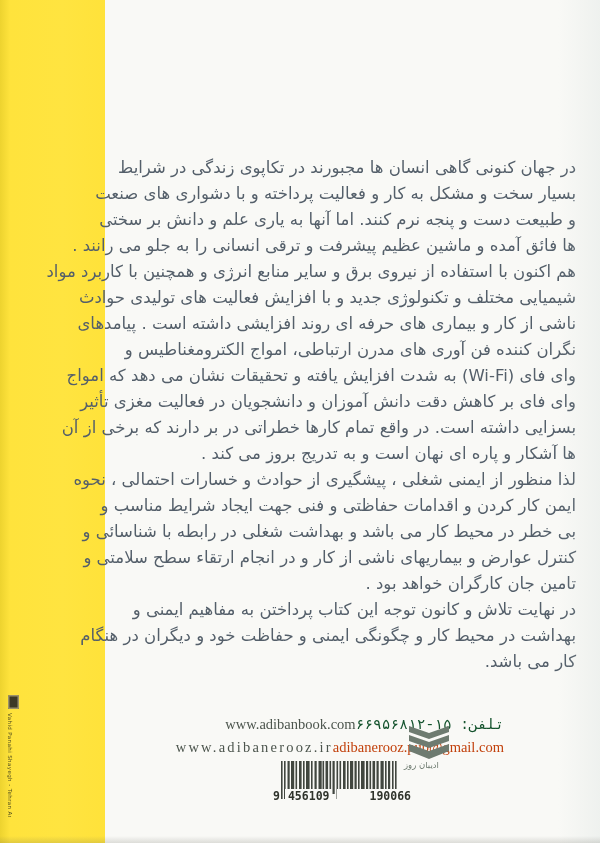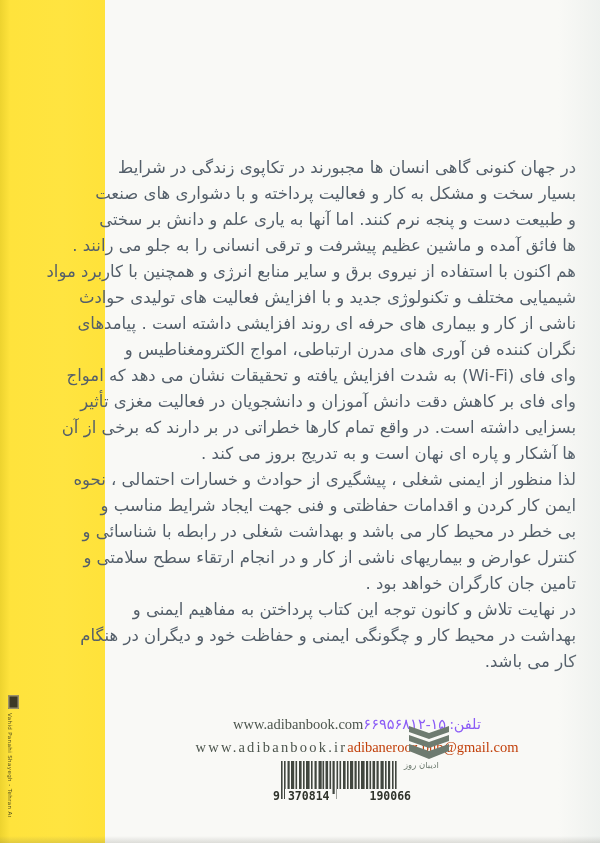--- a/index.html
+++ b/index.html
@@ -20,23 +20,23 @@
       writing-mode:vertical-rl;text-orientation:sideways;
       font-size:5.5px;letter-spacing:0.4px;color:#55511f;white-space:nowrap;overflow:hidden;}
   
   .body-text{position:absolute;left:150px;top:155px;width:426px;
       direction:rtl;color:#545f6a;font-size:16.5px;line-height:26px;}
   .bline{text-align:justify;text-align-last:justify;white-space:nowrap;}
   .bline.pend{text-align-last:right;}
   
   .contact{position:absolute;left:210px;top:716px;width:294px;
       font-family:"Liberation Serif",serif;color:#4c554d;font-size:14.5px;}
-  .contact-row{display:flex;justify-content:center;align-items:baseline;height:23px;}
+  .contact-row{display:flex;justify-content:flex-end;align-items:baseline;height:23px;}
   .site-ir{letter-spacing:2.2px;}
-  .phone{font-family:Liberation Serif, serif;direction:rtl;font-size:14.5px;color:#8b5cf6;}
+  .phone{font-family:Liberation Mono, monospace;direction:rtl;font-size:14.5px;color:#14532d;}
   .email{color:#c2410c;}
   
   .barcode{position:absolute;left:281px;top:761px;width:118px;height:52px;}
   .bc-svg{position:absolute;left:0;top:0;}
   .bc-digits{position:absolute;left:-8px;top:28px;display:flex;align-items:baseline;
       font-family:"DejaVu Sans Mono",monospace;font-weight:600;font-size:11.5px;color:#2f332b;}
   .bc-digits .lead{margin-right:5px;}
   .bc-digits .grp{background:#f9f9f6;padding:0 3px;}
   .bc-digits .grp.right{margin-left:5px;padding-left:32px;}
   
@@ -76,21 +76,21 @@
       <div class="bline">بهداشت در محیط کار و چگونگی ایمنی و حفاظت خود و دیگران در هنگام</div>
       <div class="bline pend">کار می باشد.</div>
     </div>
 
   <div class="contact">
     <div class="contact-row">
       <span class="site-com">www.adibanbook.com</span>
       <span class="phone">تلفن: ۱۵-۶۶۹۵۶۸۱۲</span>
     </div>
     <div class="contact-row">
-      <span class="site-ir">www.adibanbook.ir</span>
+      <span class="site-ir">www.adibanerooz.ir</span>
       <span class="email">adibanerooz.pub@gmail.com</span>
     </div>
   </div>
 
   <div class="barcode">
     <svg class="bc-svg" id="barcode-svg" width="118" height="40" viewBox="0 0 118 40">
         <rect x="0" y="0" width="1.6" height="38" fill="#41463f"></rect>
         <rect x="3" y="0" width="1.6" height="38" fill="#41463f"></rect>
         <rect x="6.5" y="0" width="2.2" height="33" fill="#41463f"></rect>
         <rect x="10" y="0" width="3.2" height="33" fill="#41463f"></rect>
@@ -118,21 +118,21 @@
         <rect x="91.5" y="0" width="2.6" height="33" fill="#41463f"></rect>
         <rect x="95.5" y="0" width="2.2" height="33" fill="#41463f"></rect>
         <rect x="99.5" y="0" width="3.2" height="33" fill="#41463f"></rect>
         <rect x="104" y="0" width="1.6" height="33" fill="#41463f"></rect>
         <rect x="107" y="0" width="2.2" height="33" fill="#41463f"></rect>
         <rect x="111" y="0" width="1.6" height="38" fill="#41463f"></rect>
         <rect x="114" y="0" width="1.6" height="38" fill="#41463f"></rect>
       </svg>
     <div class="bc-digits">
       <span class="lead">9</span>
-      <span class="grp">370814</span>
+      <span class="grp">456109</span>
       <span class="grp right">190066</span>
     </div>
   </div>
 
   <div class="publisher">
     <svg width="44" height="42" viewBox="0 0 44 42">
       <g fill="#6e7b70">
         <polygon points="2,9 22,16 42,9 42,15 22,22 2,15"></polygon>
         <polygon points="2,18 22,25 42,18 42,24 22,31 2,24"></polygon>
         <polygon points="2,27 22,34 42,27 42,34 22,42 2,34"></polygon>

